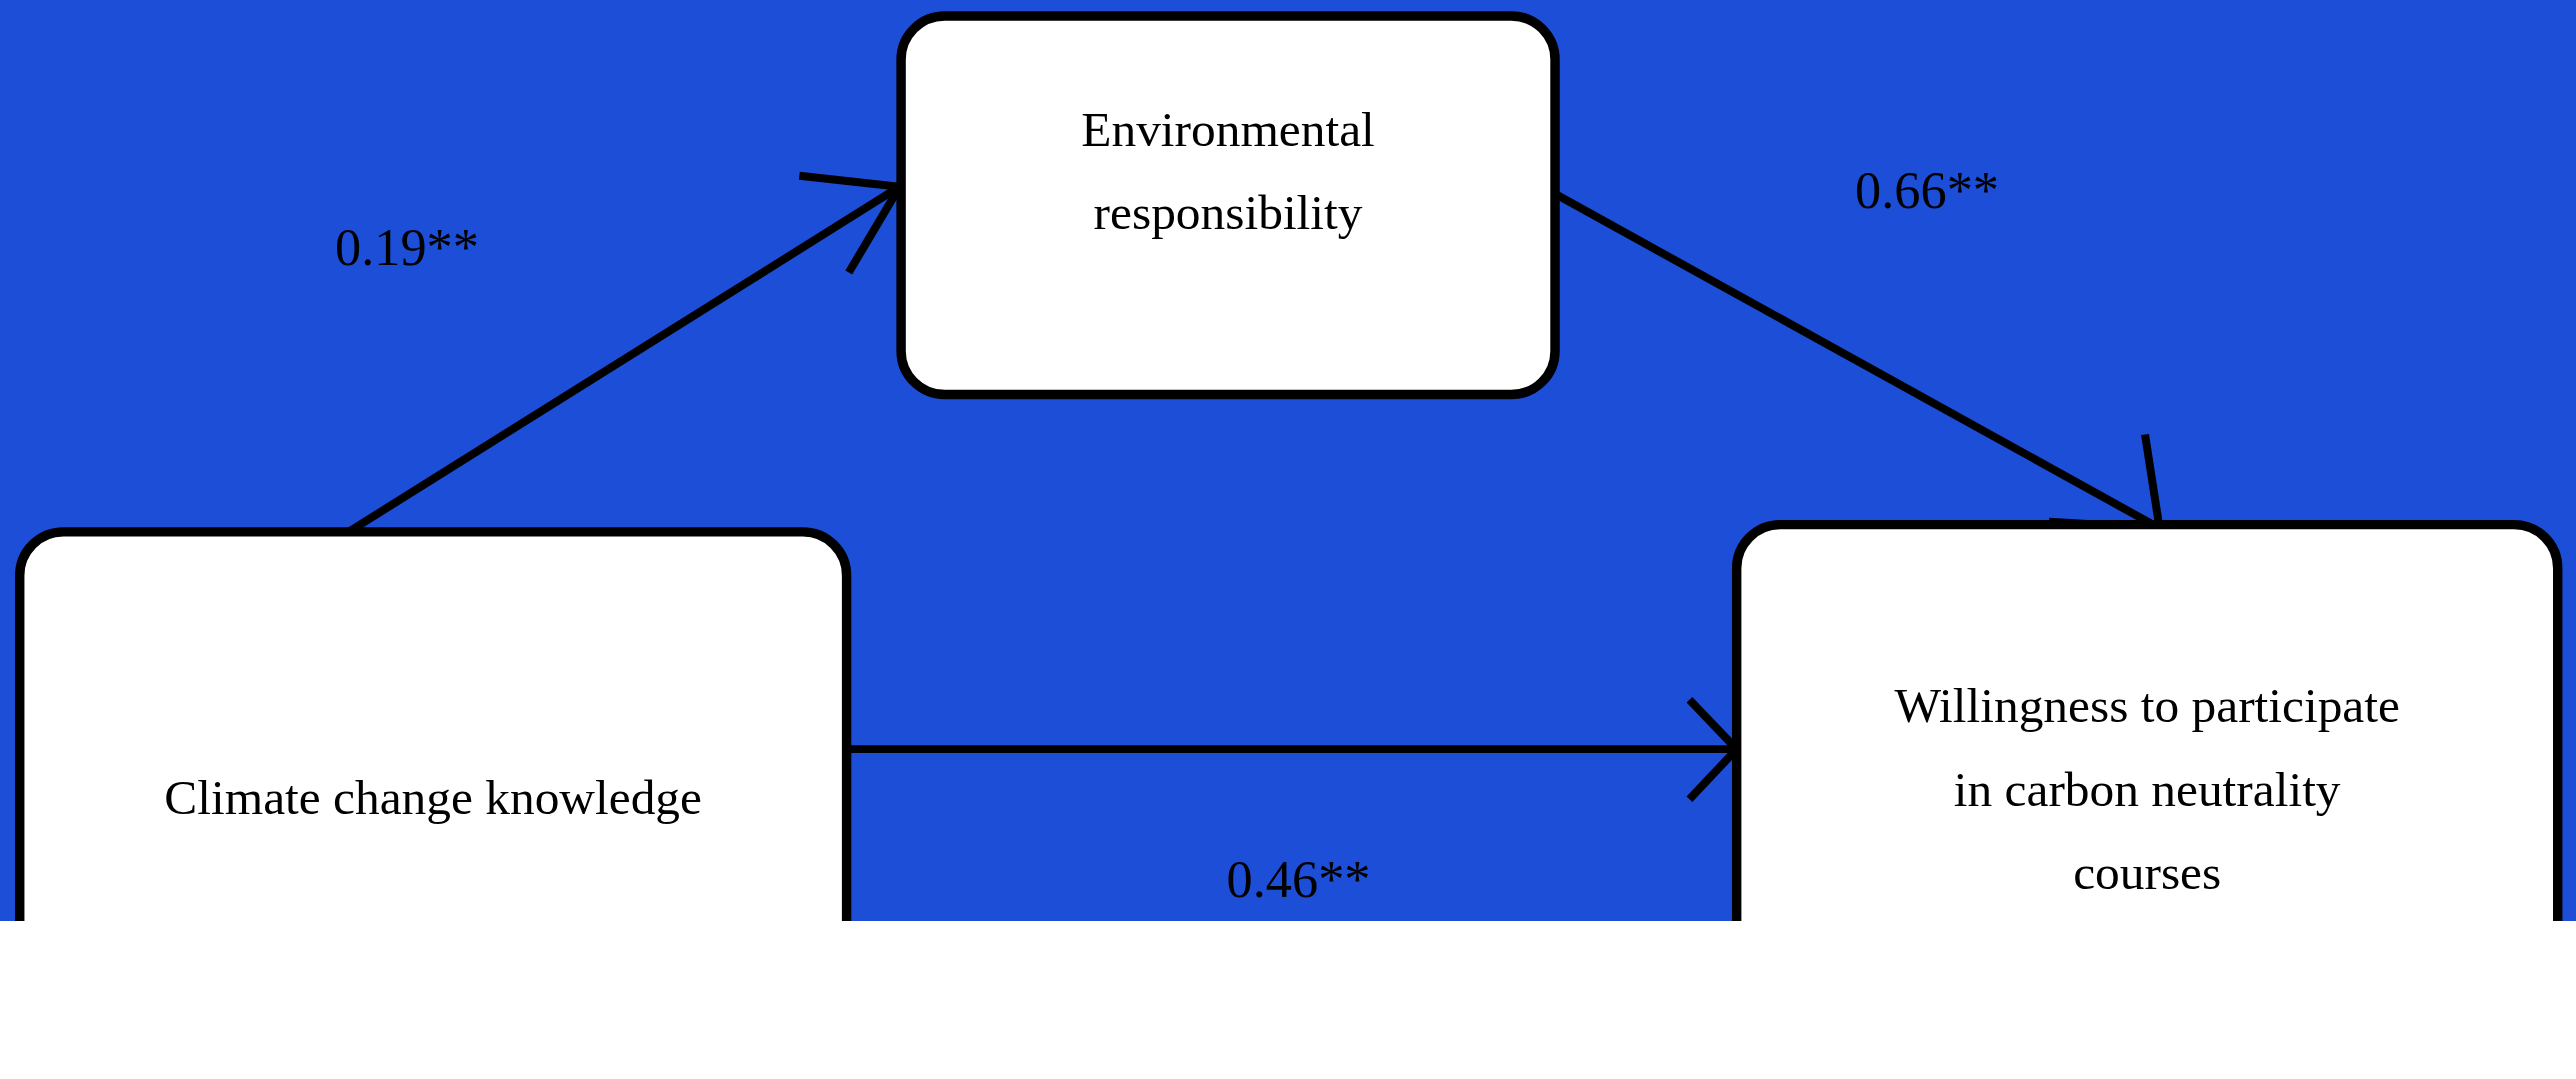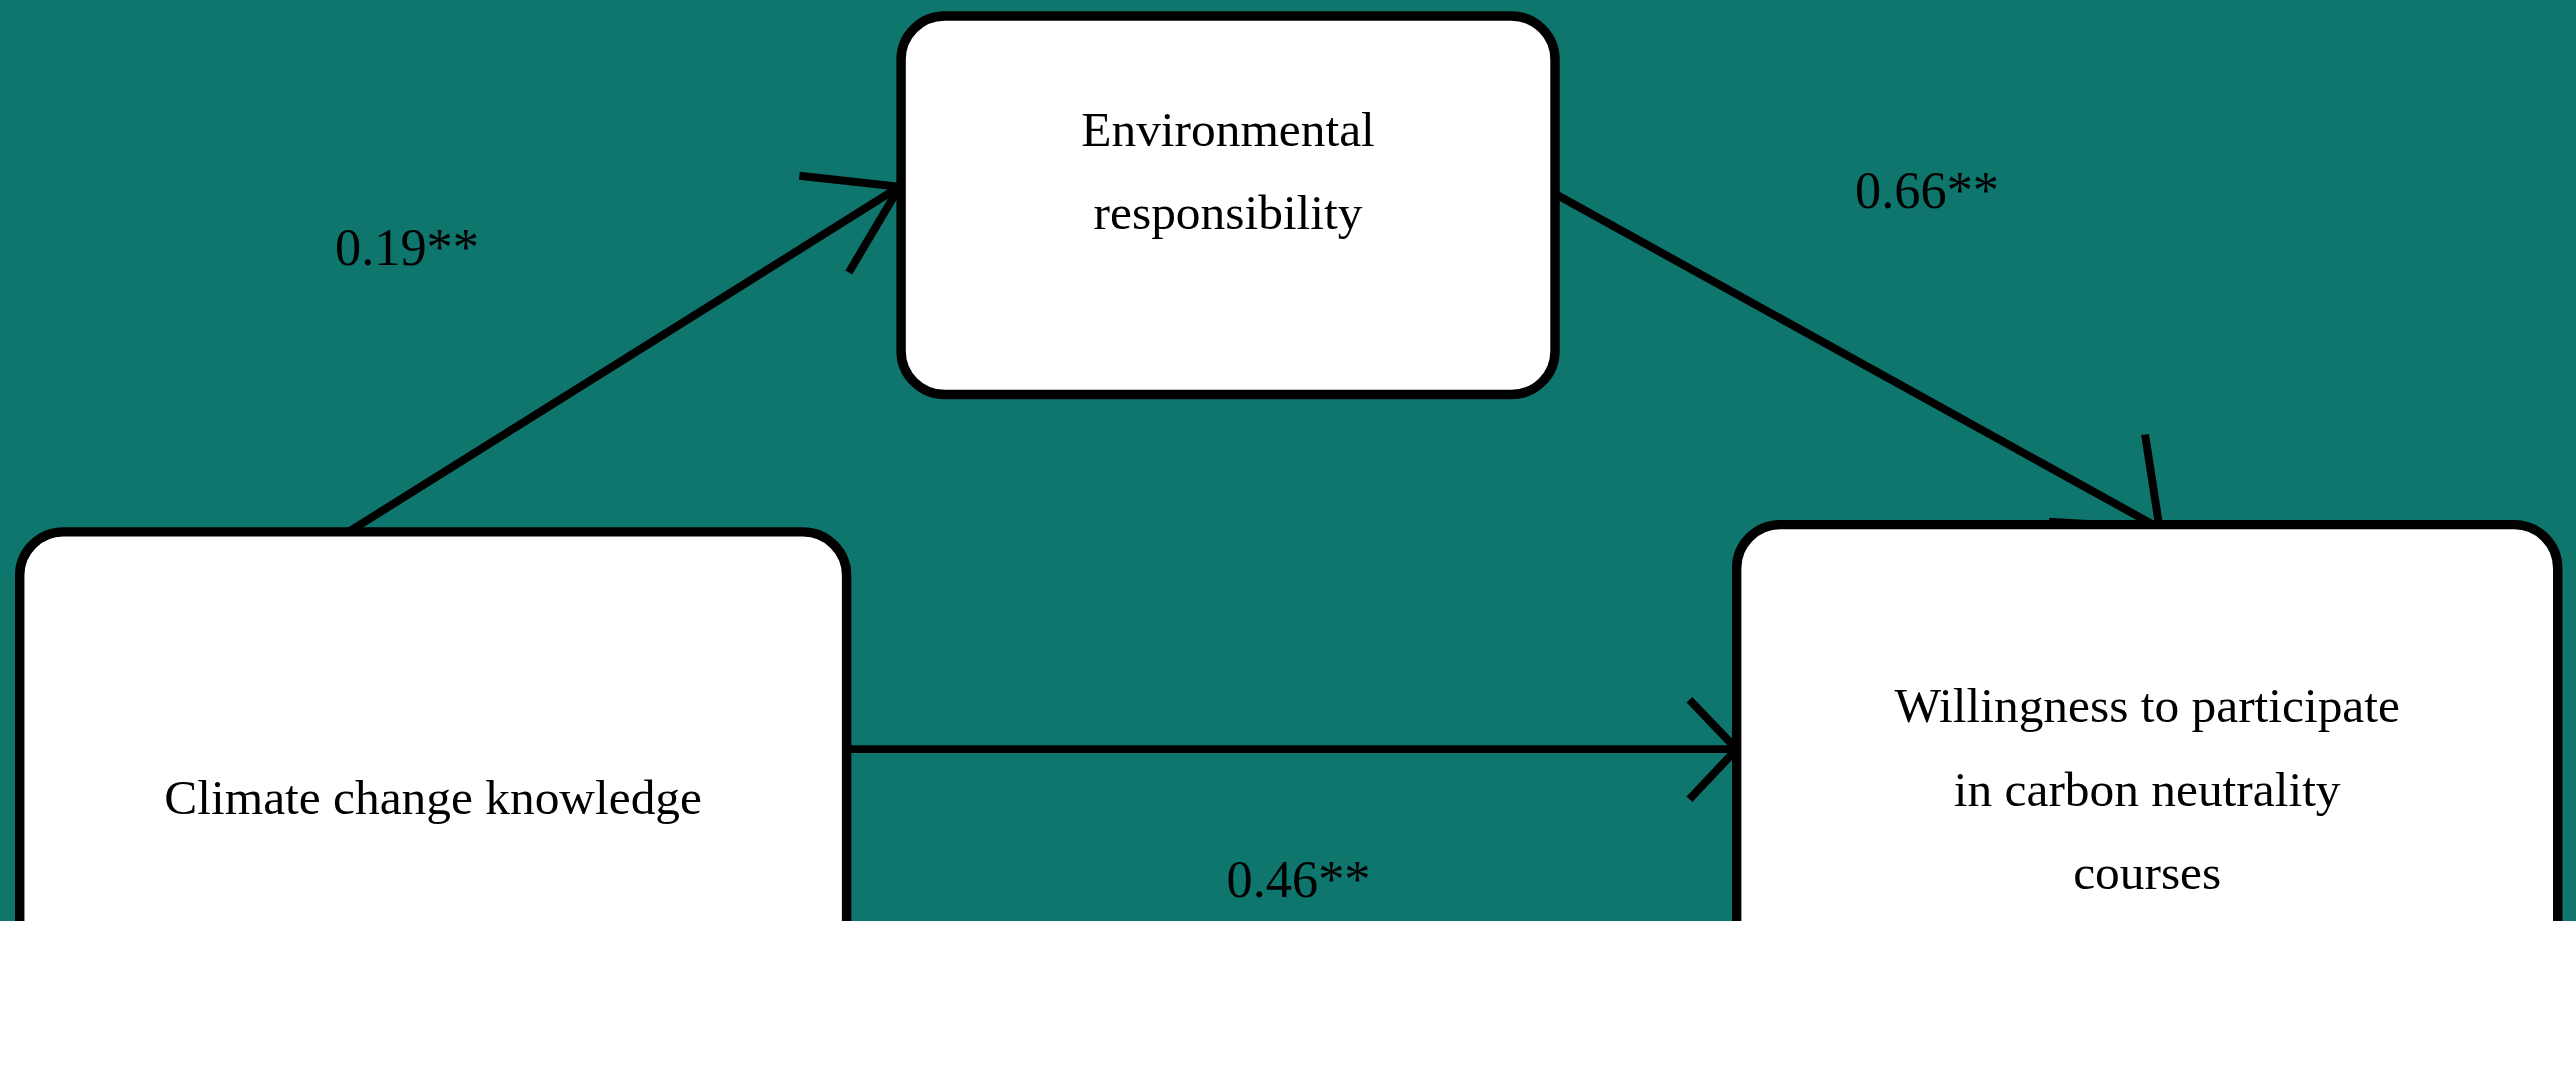--- a/index.html
+++ b/index.html
@@ -8,21 +8,21 @@
     padding: 0;
     background: #ffffff;
   }
   body {
     font-family: "Liberation Serif", "DejaVu Serif", serif;
   }
   #diagram-root {
     position: relative;
     width: 2576px;
     height: 921px;
-    background: #0f766e;
+    background: #1d4ed8;
     overflow: hidden;
   }
   #diagram-svg {
     position: absolute;
     left: 0;
     top: 0;
     width: 2576px;
     height: 1079px;
     display: block;
   }

